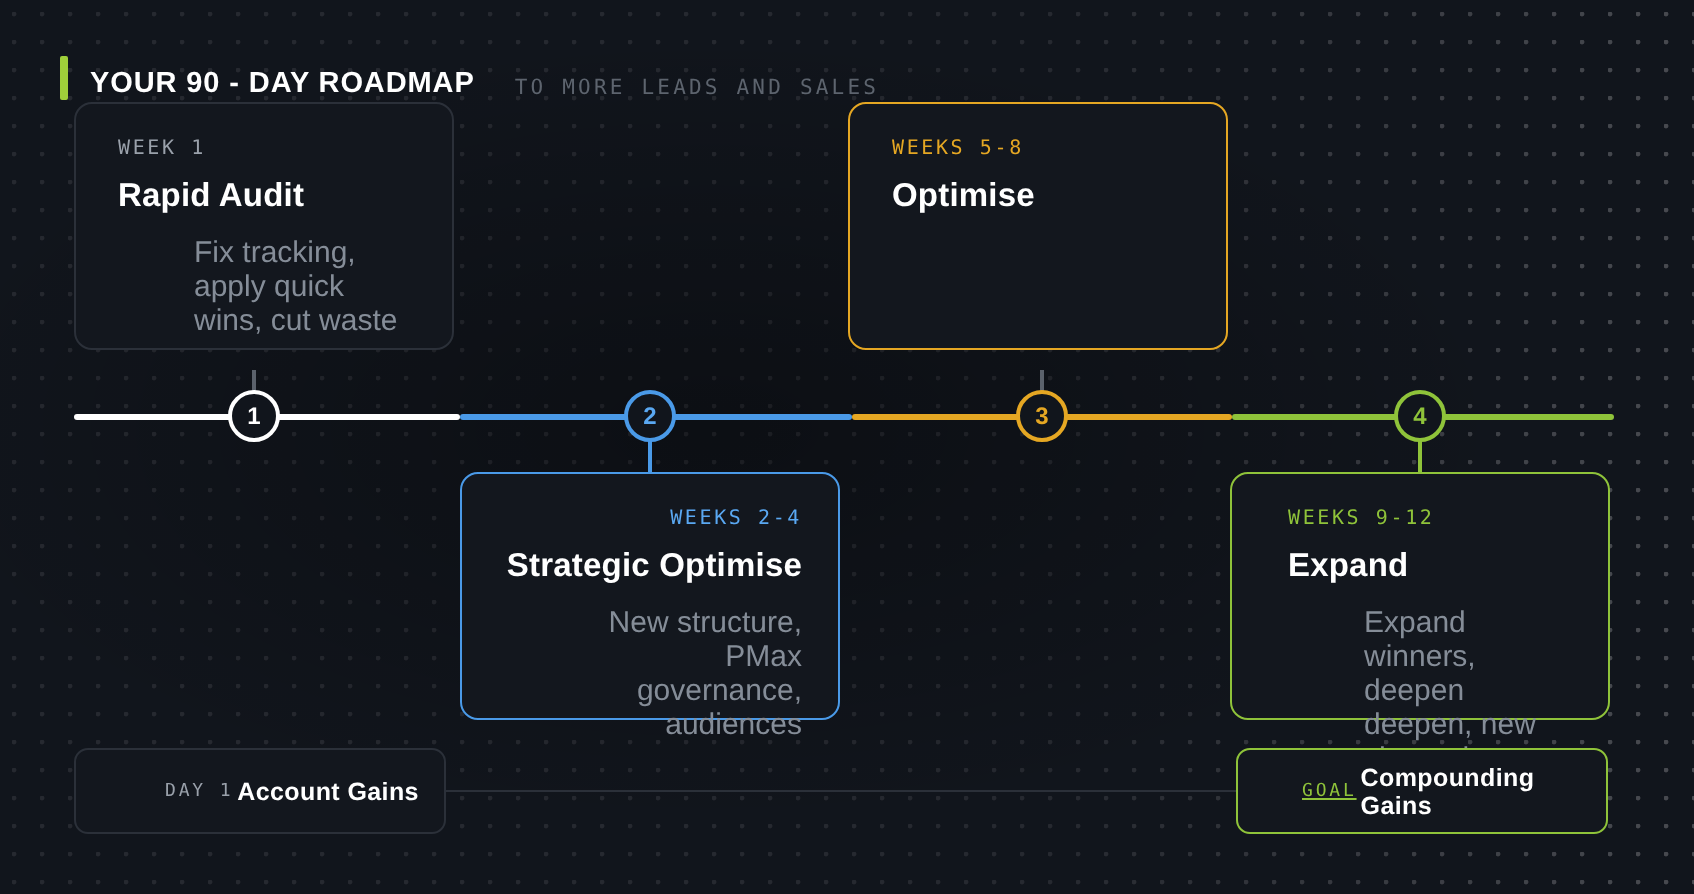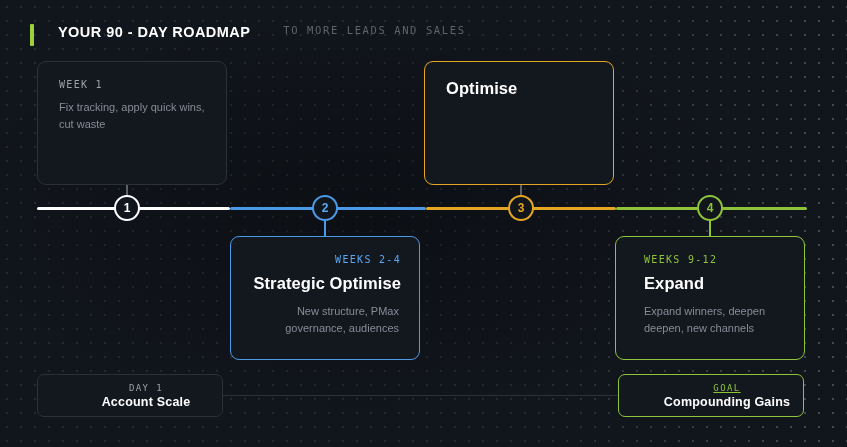--- a/index.html
+++ b/index.html
@@ -41,22 +41,22 @@
     background: radial-gradient(ellipse 80% 75% at 42% 48%, rgba(0,0,0,0.30) 0%, rgba(0,0,0,0.0) 60%);
     pointer-events: none;
   }
 
   
   .header {
     position: absolute;
     left: 30px;
     top: 24px;
     display: flex;
-    align-items: flex-start;
-    gap: 24px;
+    align-items: flex-end;
+    gap: 11px;
     height: 26px;
   }
   .header-bar {
     width: 4px;
     height: 22px;
     background: #9fcf3a;
     border-radius: 1px;
   }
   .header-title {
     font-size: 14.5px;
@@ -78,21 +78,21 @@
   .card {
     position: absolute;
     box-sizing: border-box;
     width: 190px;
     height: 124px;
     border-radius: 9px;
     background: #13171e;
     border: 1px solid #2b3039;
     padding: 17px 18px 0 18px;
   }
-  .card.top  { top: 61px; padding-left: 21px; }
+  .card.top  { top: 51px; padding-left: 21px; }
   .card.bot  { top: 236px; }
 
   .card-1 { left: 37px;  }
   .card-2 { left: 230px; border-color: #4a9ae8; text-align: right; }
   .card-3 { left: 424px; border-color: #e5a723; }
   .card-4 { left: 615px; border-color: #8fc33a; padding-left: 28px; }
 
   .card-eyebrow {
     font-family: "DejaVu Sans Mono", monospace;
     font-size: 10px;
@@ -105,24 +105,25 @@
   .card-4 .card-eyebrow { color: #8fc33a; }
 
   .card-title {
     font-size: 16.5px;
     font-weight: bold;
     color: #ffffff;
     letter-spacing: 0.1px;
     margin-bottom: 10px;
   }
   .card-desc {
-    font-size: 11px;
+    font-size: 15px;
     line-height: 17px;
     color: #858d98;
     max-width: 150px;
+    margin-left: 38px;
   }
 
   
   .tl-seg {
     position: absolute;
     top: 207px;
     height: 3px;
     border-radius: 2px;
   }
   .node {
@@ -155,21 +156,20 @@
   .endbox {
     position: absolute;
     box-sizing: border-box;
     top: 374px;
     width: 186px;
     height: 43px;
     border-radius: 7px;
     background: #13171e;
     border: 1px solid #2b3039;
     display: flex;
-    flex-direction: column;
     align-items: center;
     justify-content: center;
     gap: 2px;
     padding-left: 32px;
   }
   .endbox-left  { left: 37px; }
   .endbox-right { left: 618px; border-color: #8fc33a; }
 
   .endbox-eyebrow {
     font-family: "DejaVu Sans Mono", monospace;
@@ -217,44 +217,46 @@
   <div class="tl-seg" style="left:426px; width:190px; background:#e5a723;"></div>
   <div class="tl-seg" style="left:616px; width:191px; background:#8fc33a;"></div>
 
   <div class="node node-1" style="left:114px;">1</div>
   <div class="node node-2" style="left:312px;">2</div>
   <div class="node node-3" style="left:508px;">3</div>
   <div class="node node-4" style="left:697px;">4</div>
 
   <div class="card top card-1">
     <div class="card-eyebrow">WEEK 1</div>
+    <div class="card-title">Rapid Audit</div>
     <div class="card-desc">Fix tracking, apply quick wins, cut waste</div>
   </div>
 
   <div class="card bot card-2">
     <div class="card-eyebrow">WEEKS 2-4</div>
     <div class="card-title">Strategic Optimise</div>
     <div class="card-desc">New structure, PMax governance, audiences</div>
   </div>
 
   <div class="card top card-3">
+    <div class="card-eyebrow">WEEKS 5-8</div>
     <div class="card-title">Optimise</div>
   </div>
 
   <div class="card bot card-4">
     <div class="card-eyebrow">WEEKS 9-12</div>
     <div class="card-title">Expand</div>
     <div class="card-desc">Expand winners, deepen deepen, new channels</div>
   </div>
 
   <div class="endline"></div>
 
   <div class="endbox endbox-left">
     <div class="endbox-eyebrow">DAY 1</div>
-    <div class="endbox-title">Account Scale</div>
+    <div class="endbox-title">Account Gains</div>
   </div>
 
   <div class="endbox endbox-right">
     <div class="endbox-eyebrow">GOAL</div>
     <div class="endbox-title">Compounding Gains</div>
   </div>
 
 </div>
 
 </body></html>

